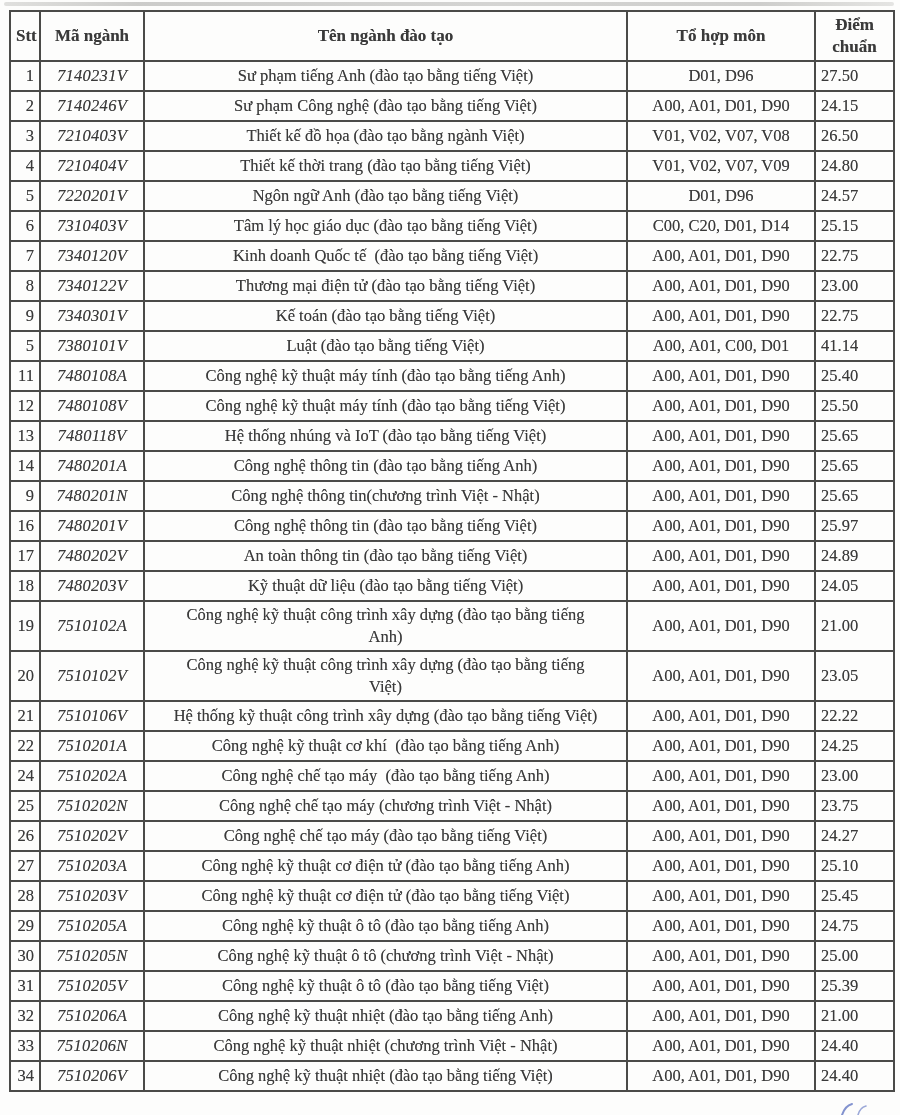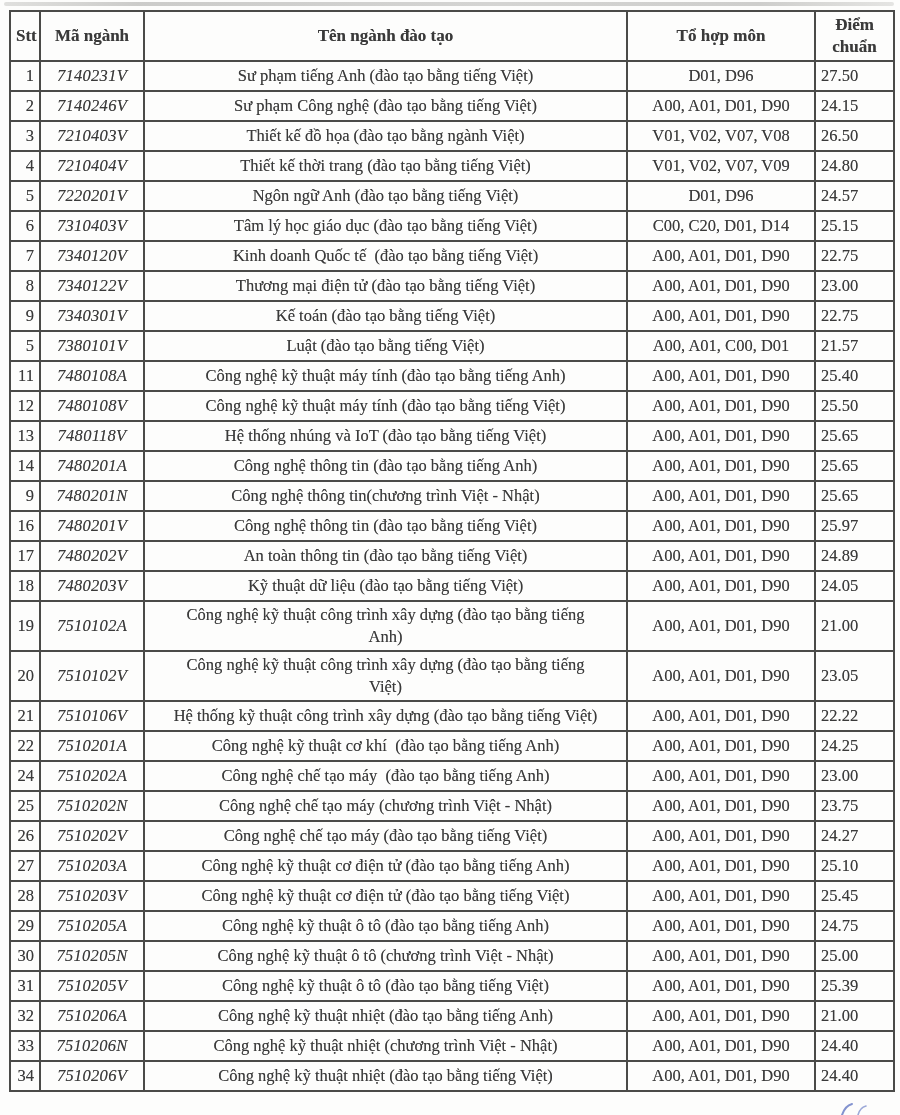--- a/index.html
+++ b/index.html
@@ -150,21 +150,21 @@
           <td class="cell-code">7340301V</td>
           <td class="cell-name">Kế toán (đào tạo bằng tiếng Việt)</td>
           <td class="cell-subjects">A00, A01, D01, D90</td>
           <td class="cell-score">22.75</td>
         </tr>
         <tr>
           <td class="cell-stt">5</td>
           <td class="cell-code">7380101V</td>
           <td class="cell-name">Luật (đào tạo bằng tiếng Việt)</td>
           <td class="cell-subjects">A00, A01, C00, D01</td>
-          <td class="cell-score">21.57</td>
+          <td class="cell-score">41.14</td>
         </tr>
         <tr>
           <td class="cell-stt">11</td>
           <td class="cell-code">7480108A</td>
           <td class="cell-name">Công nghệ kỹ thuật máy tính (đào tạo bằng tiếng Anh)</td>
           <td class="cell-subjects">A00, A01, D01, D90</td>
           <td class="cell-score">25.40</td>
         </tr>
         <tr>
           <td class="cell-stt">12</td>

